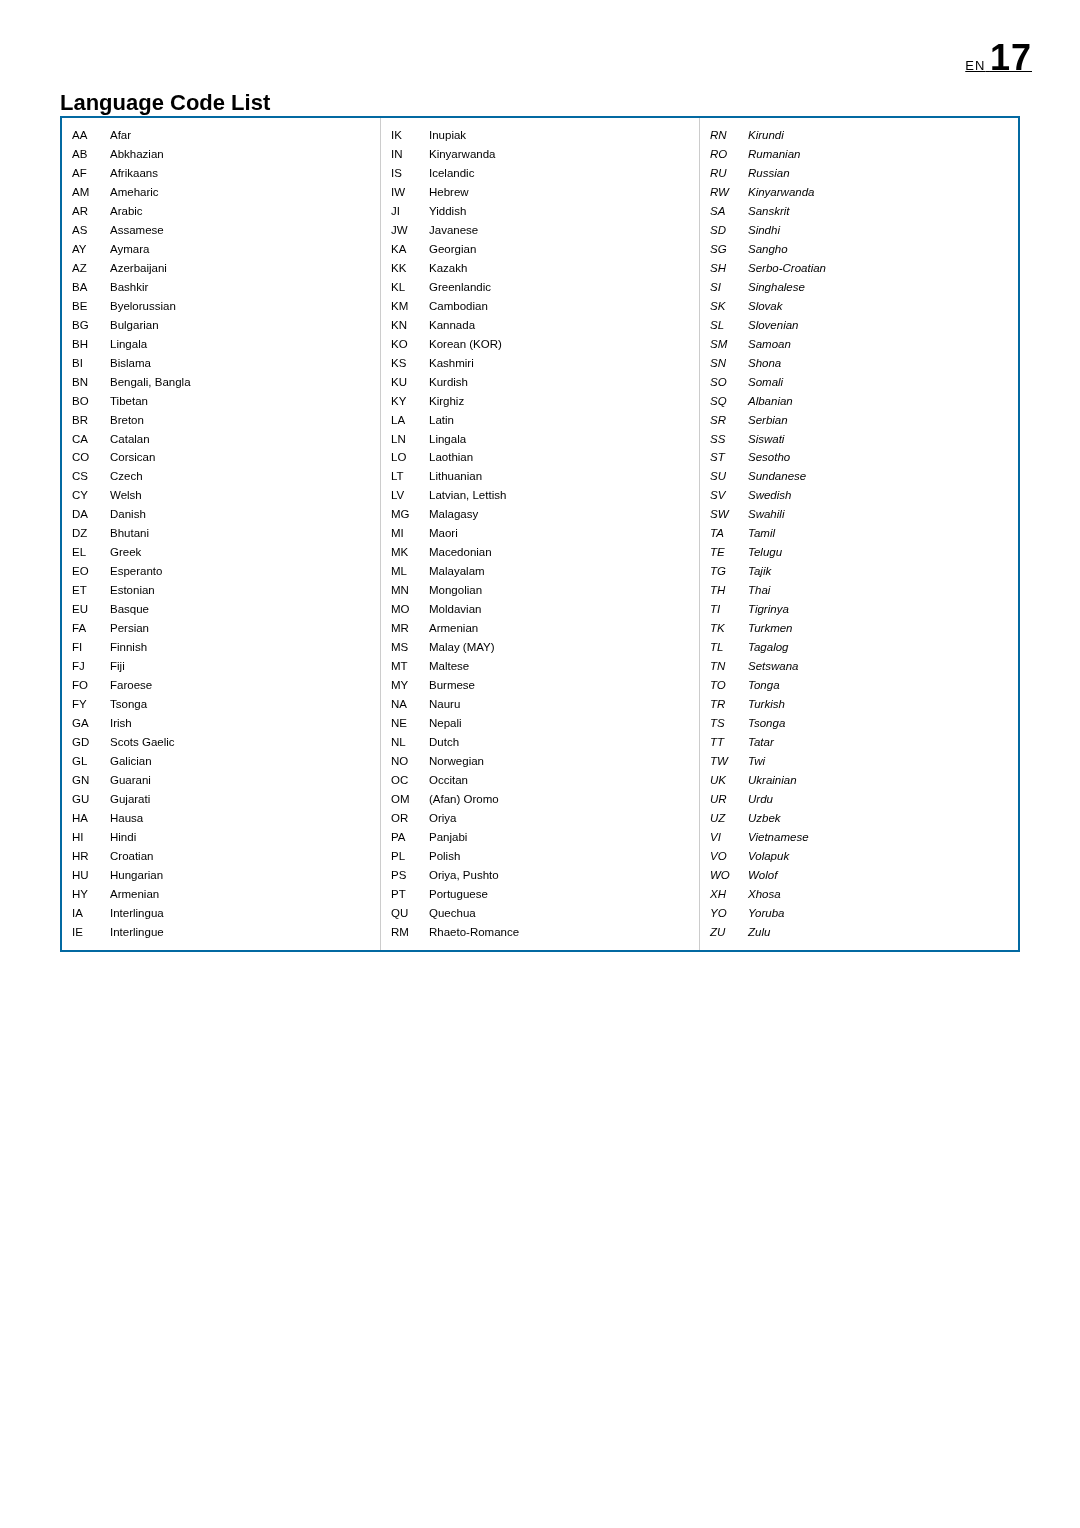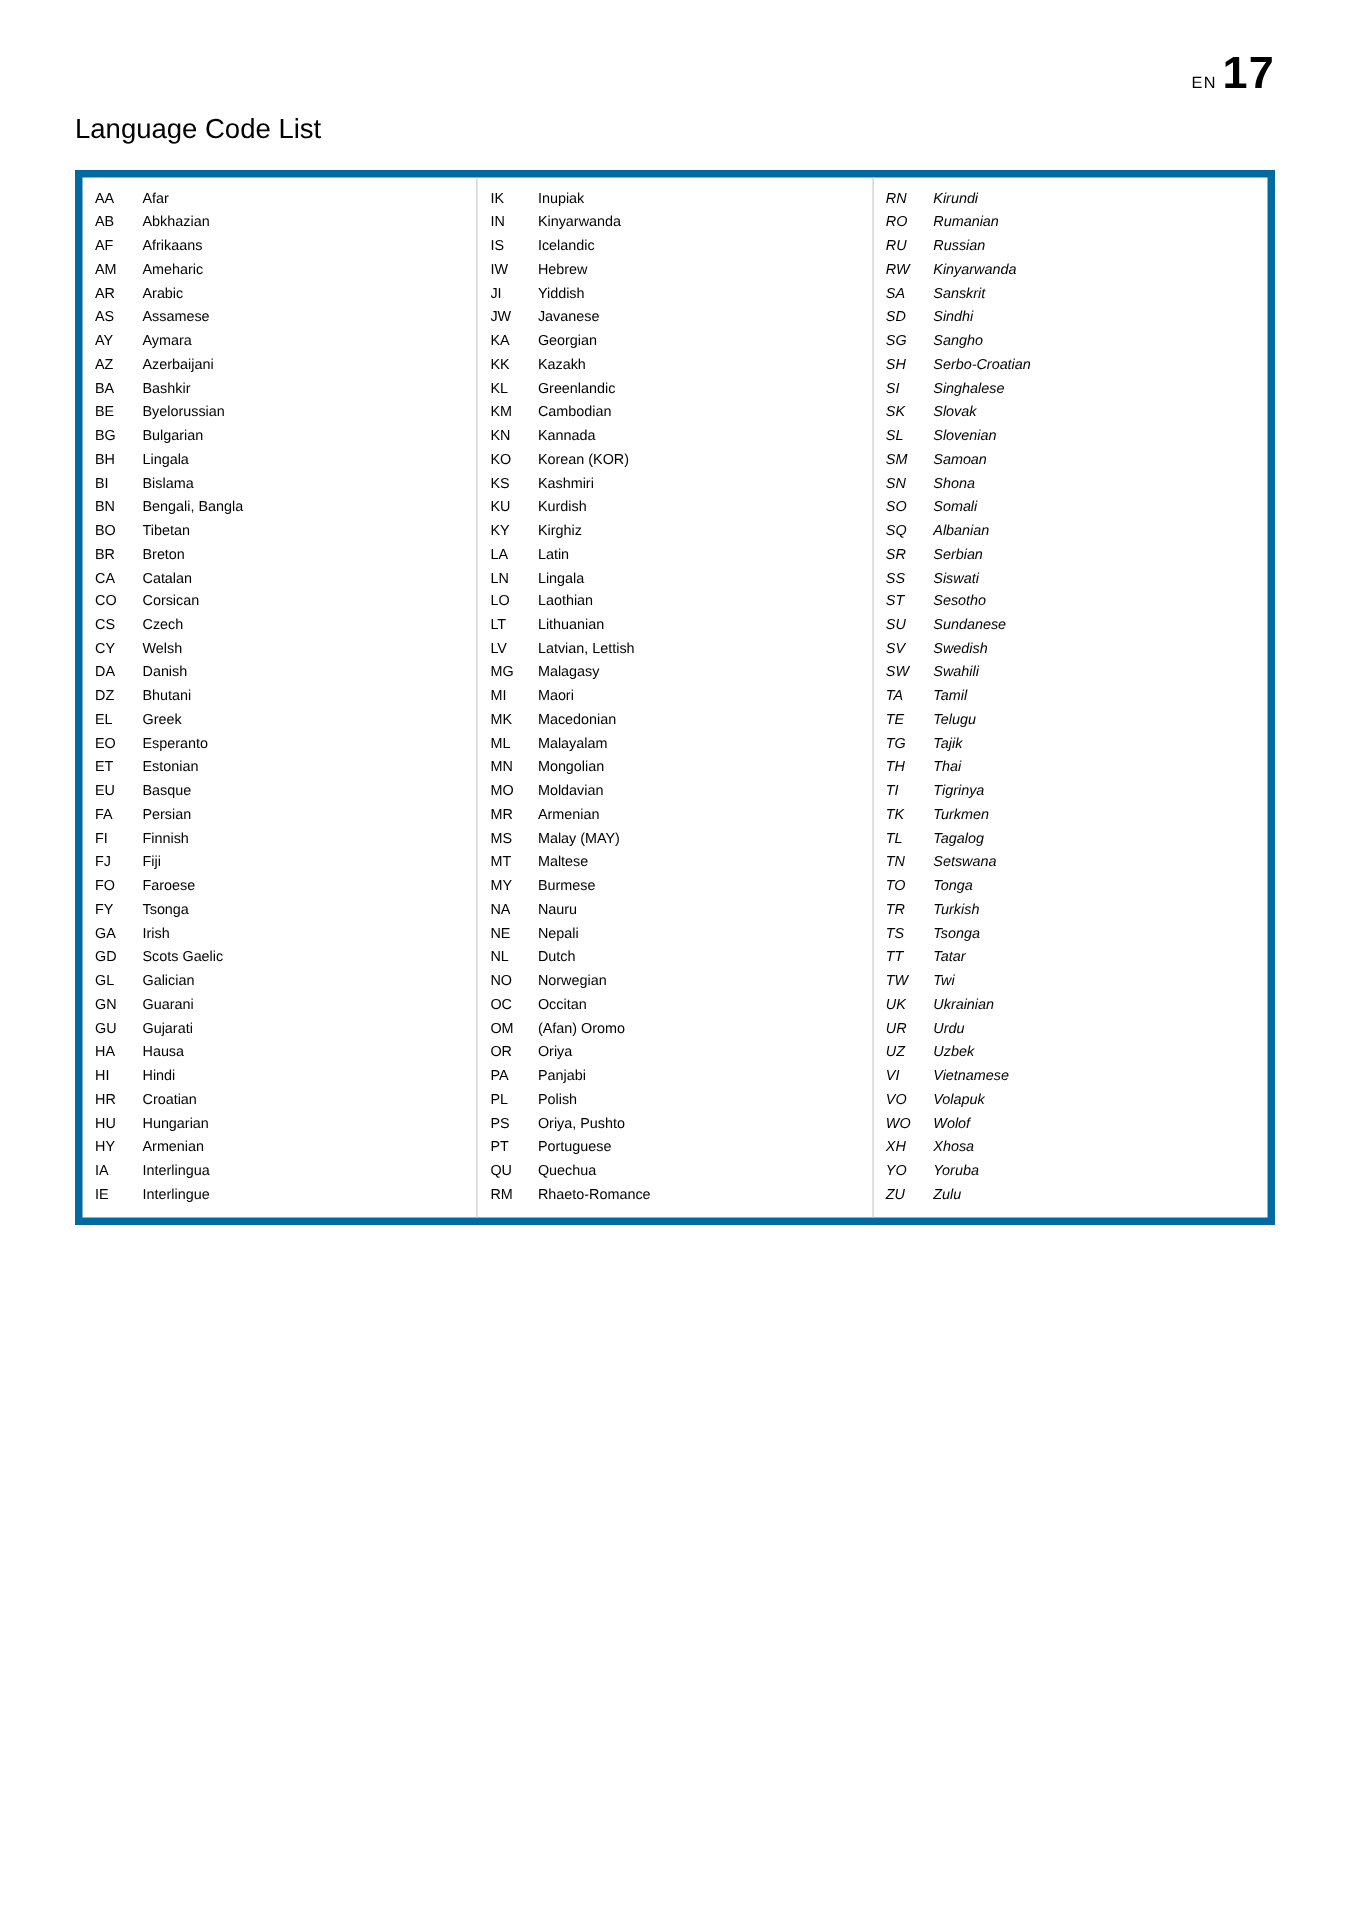--- a/index.html
+++ b/index.html
@@ -11,45 +11,45 @@
       width: 1080px;
       min-height: 1528px;
     }
     .page {
       padding: 60px 60px 40px 60px;
       position: relative;
     }
     .page-number {
       position: absolute;
       top: 40px;
-      right: 60px;
+      right: 48px;
       font-size: 13px;
       font-weight: normal;
       letter-spacing: 1px;
+      text-decoration: underline;
     }
     .page-number span.en {
       font-size: 13px;
       font-weight: normal;
       text-transform: uppercase;
     }
     .page-number span.num {
       font-size: 36px;
       font-weight: bold;
       line-height: 1;
     }
     h1.title {
       font-size: 22px;
-      font-weight: normal;
-      margin-bottom: 20px;
+      font-weight: bold;
       margin-top: 30px;
     }
     .columns-wrapper {
       display: flex;
       gap: 0;
-      border: 6px solid #0369a1;
+      border: 2px solid #0369a1;
     }
     .col {
       flex: 1;
       border-right: 1px solid #ccc;
       padding: 8px 10px;
     }
     .col:last-child {
       border-right: none;
       font-style: italic;
     }

